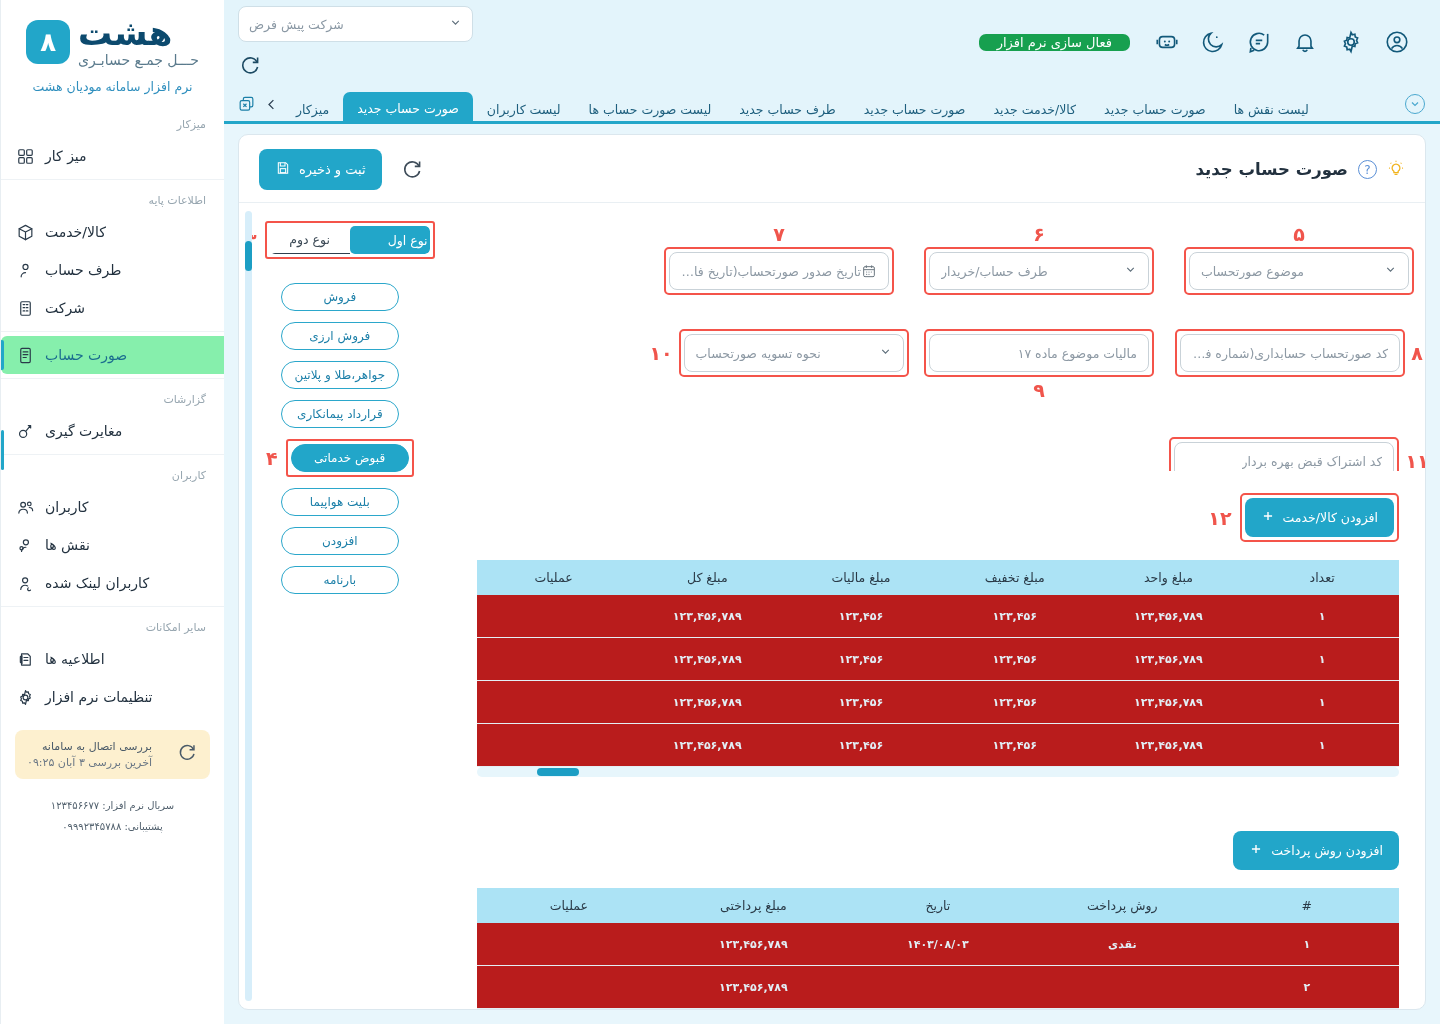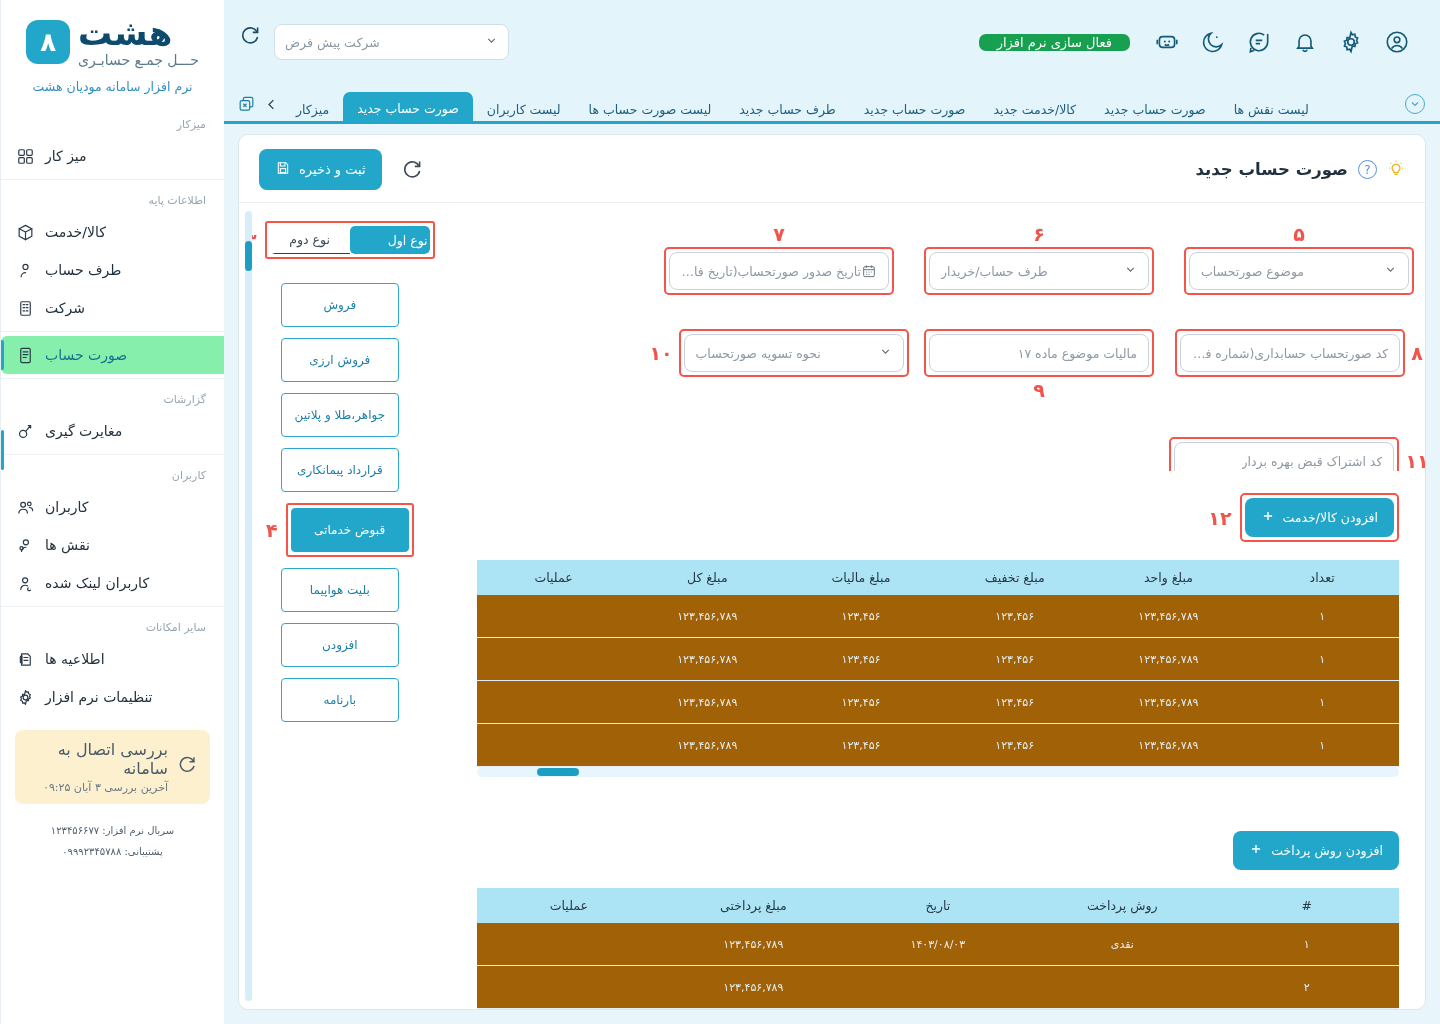--- a/index.html
+++ b/index.html
@@ -103,21 +103,21 @@
   .sb-status-card {
     margin: 14px 14px 0 14px;
     background: #fdf0cf;
     border-radius: 8px;
     padding: 10px 12px;
     display: flex; flex-direction: row-reverse; align-items: center;
     justify-content: space-between;
     gap: 8px;
   }
   .sb-status-text { text-align: right; }
-  .sb-status-text .l1 { font-size: 16px; color: #4a5a68; }
+  .sb-status-text .l1 { font-size: 11px; color: #4a5a68; }
   .sb-status-text .l2 { font-size: 11px; color: #6a7785; margin-top: 3px; }
   .sb-status-card .refresh-ico { color: #4a5a68; }
   .sb-footer {
     text-align: center;
     padding-top: 16px;
     color: #52616e;
     font-size: 10px;
     line-height: 2.1;
   }
   .sidebar-scrollbar {
@@ -144,21 +144,21 @@
     height: 84px;
     flex: 0 0 84px;
     background: #e3f4fb;
     display: flex;
     flex-direction: row;
     align-items: center;
     justify-content: space-between;
     padding: 0 20px 0 14px;
   }
   .topbar-right {
-    display: flex; align-items: flex-start; gap: 12px;
+    display: flex; flex-direction: column; align-items: flex-end; gap: 12px;
   }
   .company-select {
     width: 235px; height: 36px;
     background: #ffffff;
     border: 1px solid #cfdfe7;
     border-radius: 8px;
     display: flex; flex-direction: row; align-items: center;
     justify-content: space-between;
     padding: 0 10px;
     color: #8a98a4;
@@ -345,23 +345,23 @@
     background: #22a6c9; color: #ffffff; border-bottom: none;
     border-radius: 5px;
     padding-left: 36px;
   }
   .type-btns {
     margin-top: 24px;
     display: flex; flex-direction: column; gap: 11px; align-items: center;
     width: 100%;
   }
   .type-btn {
-    width: 118px; height: 44px;
+    width: 118px; height: 28px;
     border: 1.4px solid #2ba7cb;
-    border-radius: 4px;
+    border-radius: 14px;
     color: #1b7fa8;
     background: #ffffff;
     font-size: 12px;
     display: flex; align-items: center; justify-content: center;
     cursor: pointer; font-family: inherit;
   }
   .type-btn.active {
     background: #22a6c9; color: #ffffff; border-color: #22a6c9;
   }
   .type-btn-wrap { display: flex; flex-direction: row; align-items: center; gap: 8px; }
@@ -434,21 +434,21 @@
     text-align: center;
   }
   .tbl tbody td {
     padding: 14px 10px;
     border-bottom: 1px solid #e4eef4;
     text-align: center;
     color: transparent;
     font-size: 12px;
     height: 32px;
   }
-  .ghost-row td { background: #a16207; }
+  .ghost-row td { background: #b91c1c; font-weight: bold; }
   .ghost-val {
     display: inline-block;
     color: #e2eef5;
     font-size: 11px;
     letter-spacing: 0.5px;
     user-select: none;
   }
   .hscroll {
     margin-top: 0px;
     height: 10px;

